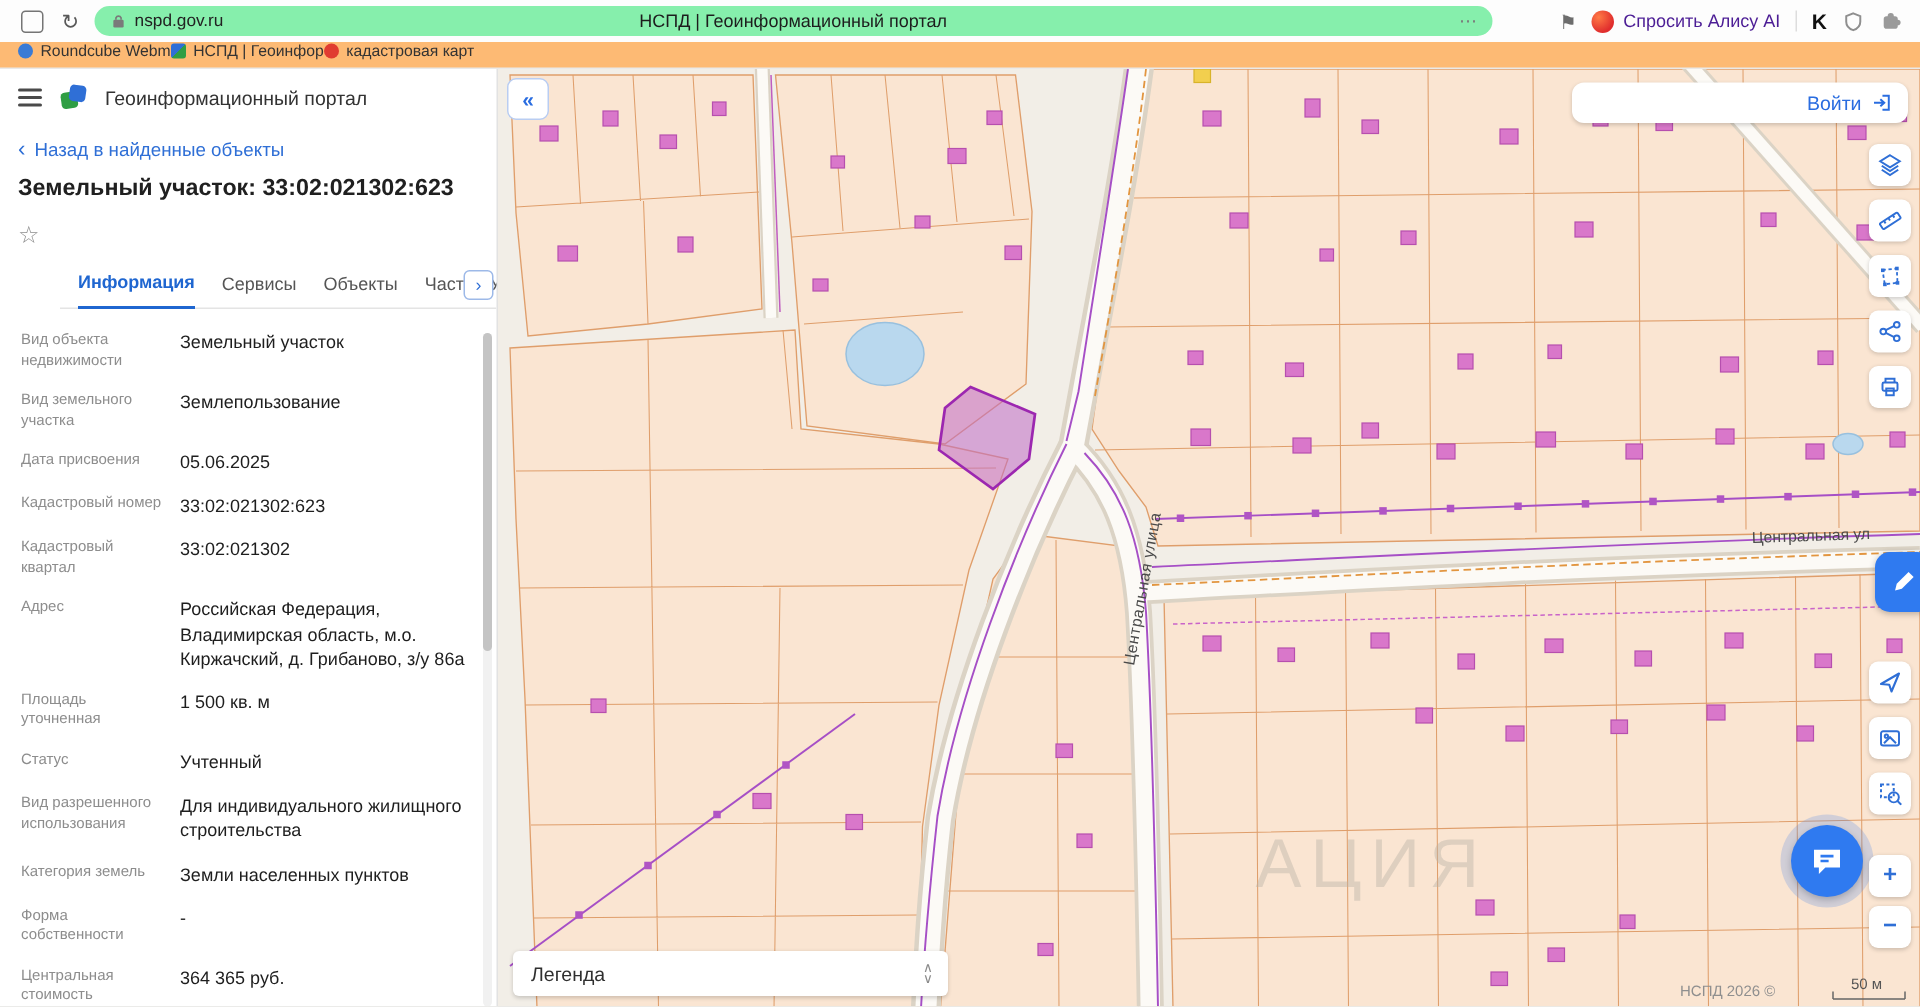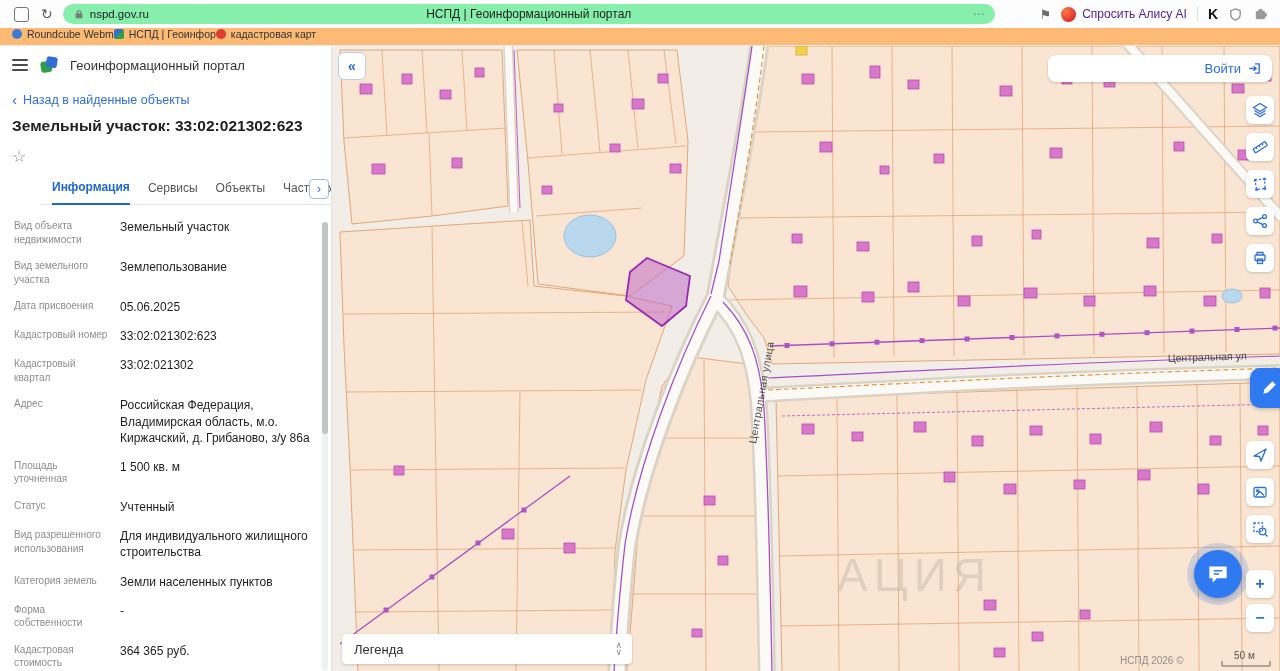--- a/index.html
+++ b/index.html
@@ -194,21 +194,21 @@
         </div>
       <div class="field">
           <div class="lbl">Категория земель</div>
           <div class="val">Земли населенных пунктов</div>
         </div>
       <div class="field">
           <div class="lbl">Форма собственности</div>
           <div class="val">-</div>
         </div>
       <div class="field">
-          <div class="lbl">Кадастровая стоимость</div>
+          <div class="lbl">Центральная стоимость</div>
           <div class="val">364 365 руб.</div>
         </div>
 
     </div>
 
     <div class="sb-track"></div>
     <div class="sb-thumb"></div>
   </div>
 
   <div class="map">

